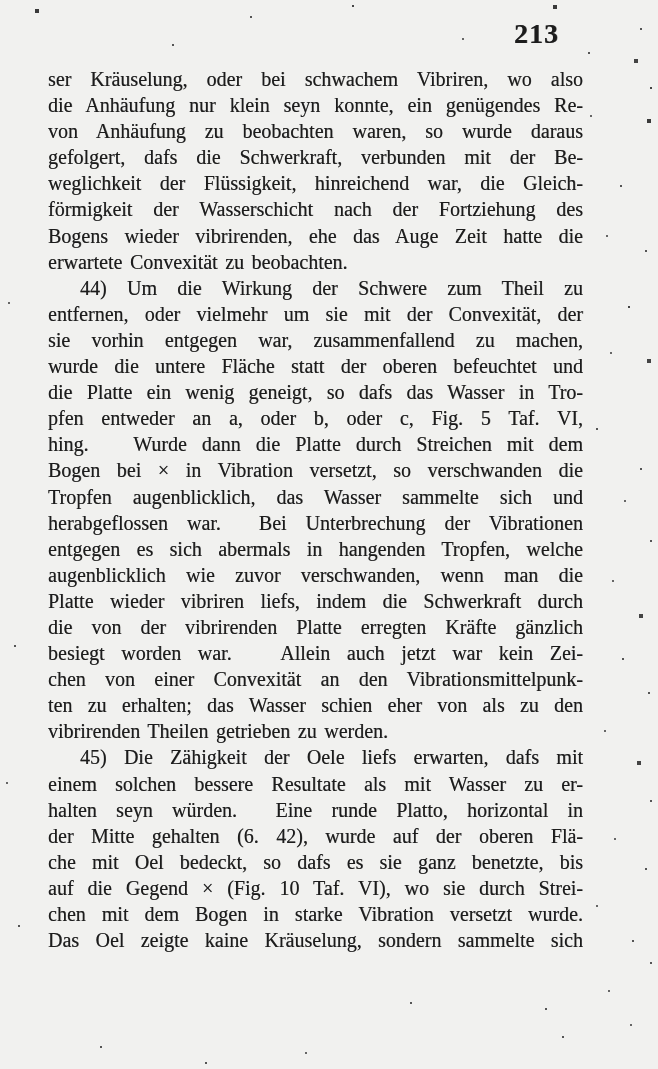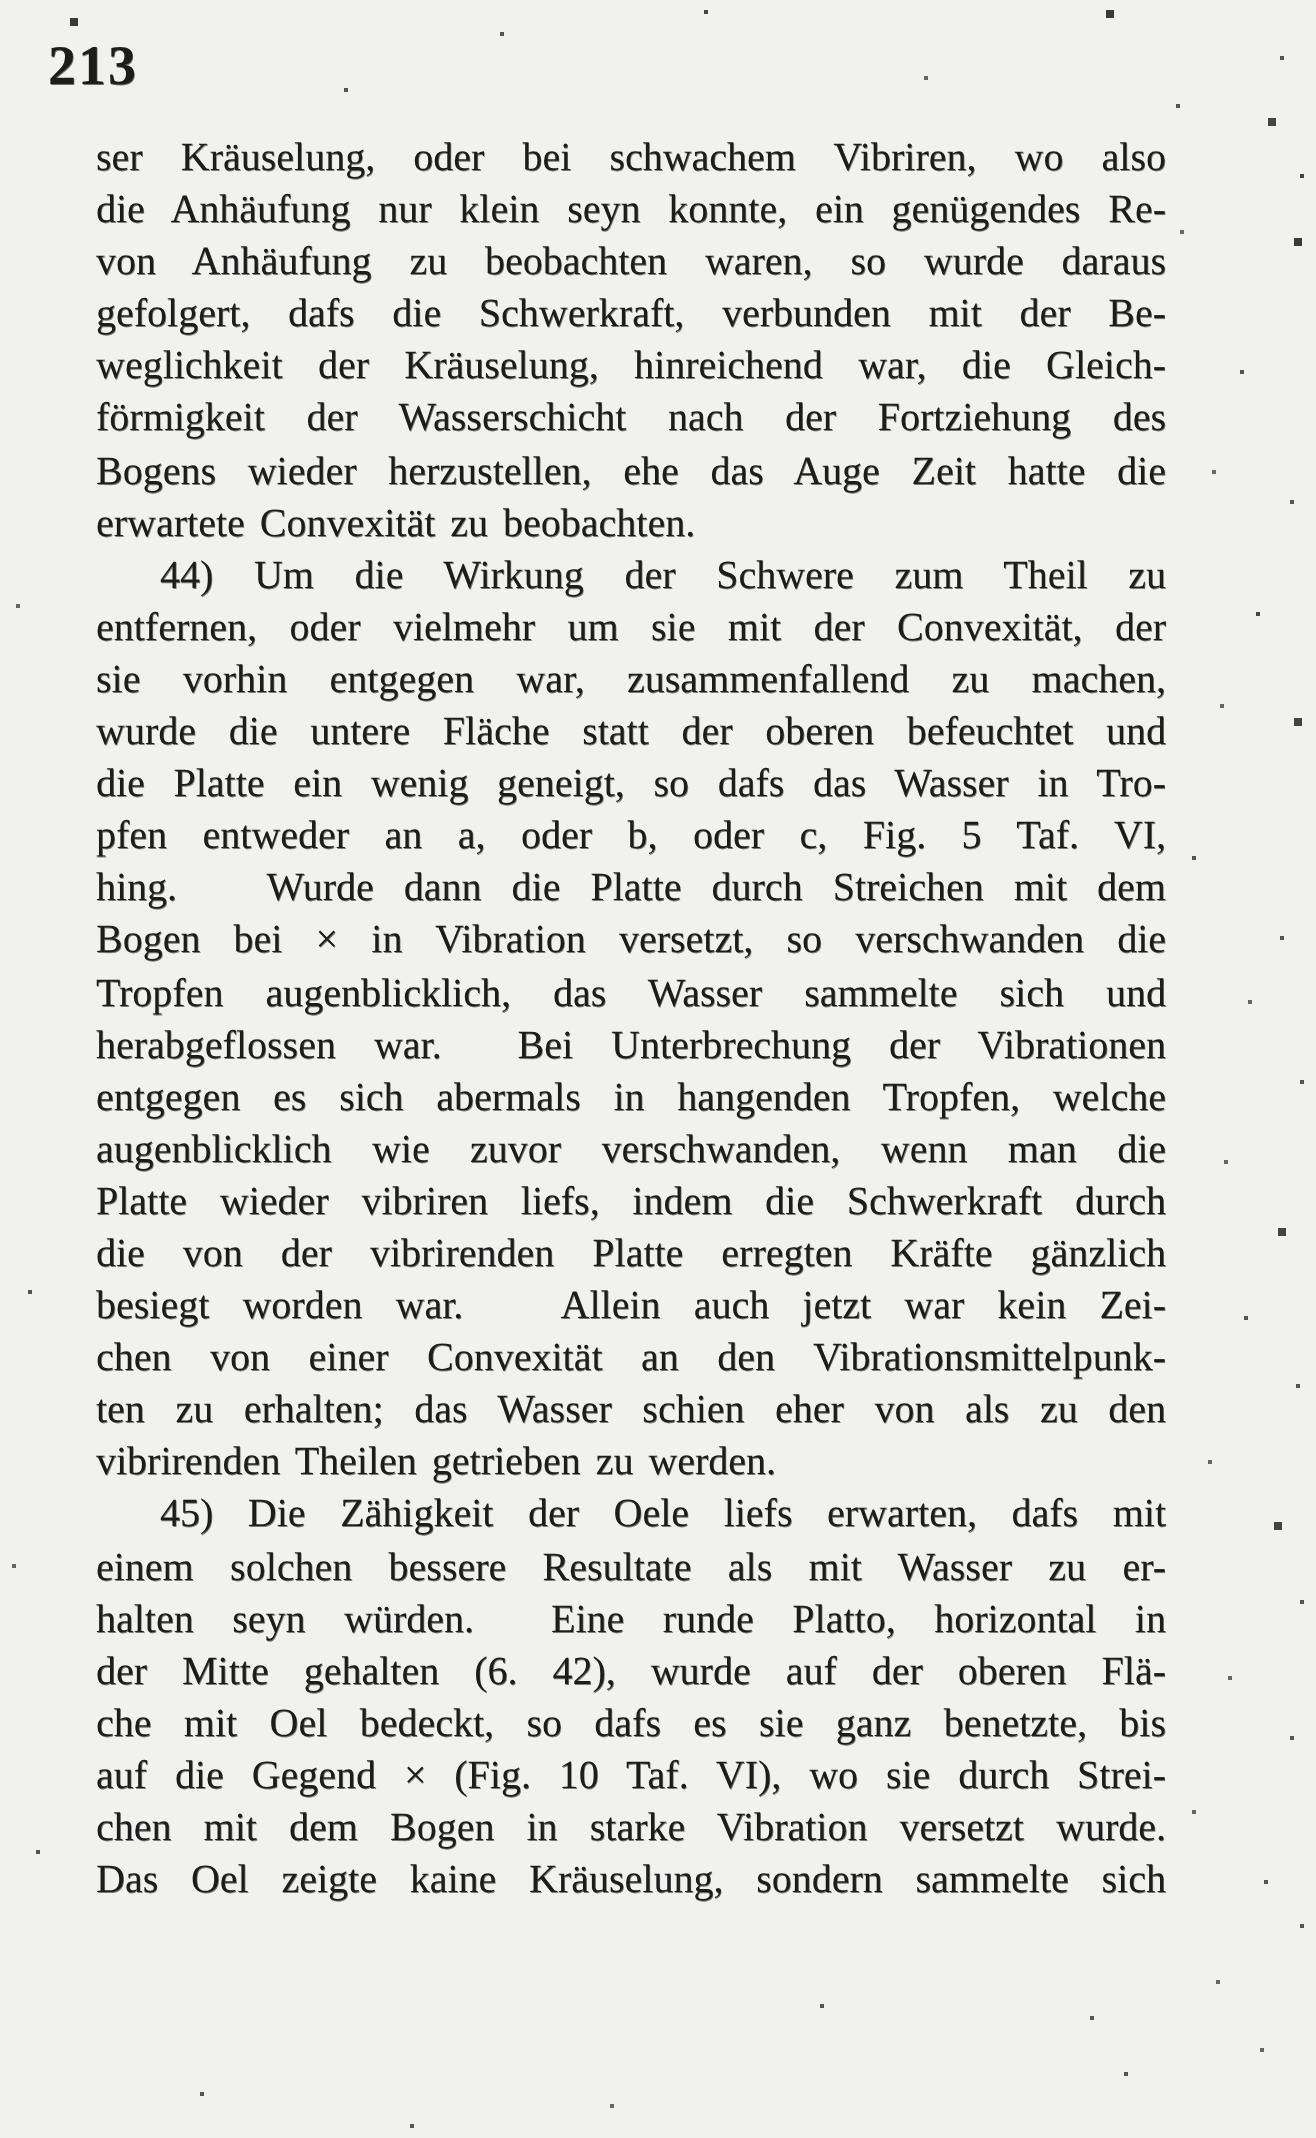--- a/index.html
+++ b/index.html
@@ -18,21 +18,21 @@
     position: absolute;
     left: 0; top: 0;
     width: 658px;
     height: 1069px;
   }
   .pagenum {
     position: absolute;
     left: 24px;
     top: 18px;
     width: 535px;
-    text-align: left;
+    text-align: right;
     font-size: 28px;
     font-weight: 700;
     letter-spacing: 1px;
     color: #1c1c1c;
     text-shadow: 0.4px 0.4px 0 rgba(25,25,25,0.6);
   }
   .textblock {
     position: absolute;
     left: 24px;
     top: 66px;
@@ -86,23 +86,23 @@
 <body style="background: rgb(241, 241, 239);">
 
 <div class="page">
   <div class="pagenum">213</div>
 
   <div class="textblock" style="color: rgb(28, 28, 28);">
     <div class="ln">ser Kräuselung, oder bei schwachem Vibriren, wo also</div>
     <div class="ln">die Anhäufung nur klein seyn konnte, ein genügendes Re-</div>
     <div class="ln">von Anhäufung zu beobachten waren, so wurde daraus</div>
     <div class="ln">gefolgert, dafs die Schwerkraft, verbunden mit der Be-</div>
-    <div class="ln">weglichkeit der Kräuselung, hinreichend war, die Gleich-</div>
+    <div class="ln">weglichkeit der Flüssigkeit, hinreichend war, die Gleich-</div>
     <div class="ln">förmigkeit der Wasserschicht nach der Fortziehung des</div>
-    <div class="ln">Bogens wieder herzustellen, ehe das Auge Zeit hatte die</div>
+    <div class="ln">Bogens wieder vibrirenden, ehe das Auge Zeit hatte die</div>
     <div class="ln end">erwartete Convexität zu beobachten.</div>
     <div class="ln ind">44) Um die Wirkung der Schwere zum Theil zu</div>
     <div class="ln">entfernen, oder vielmehr um sie mit der Convexität, der</div>
     <div class="ln">sie vorhin entgegen war, zusammenfallend zu machen,</div>
     <div class="ln">wurde die untere Fläche statt der oberen befeuchtet und</div>
     <div class="ln">die Platte ein wenig geneigt, so dafs das Wasser in Tro-</div>
     <div class="ln">pfen entweder an a, oder b, oder c, Fig. 5 Taf. VI,</div>
     <div class="ln">hing.&nbsp;&nbsp; Wurde dann die Platte durch Streichen mit dem</div>
     <div class="ln">Bogen bei × in Vibration versetzt, so verschwanden die</div>
     <div class="ln">Tropfen augenblicklich, das Wasser sammelte sich und</div>

